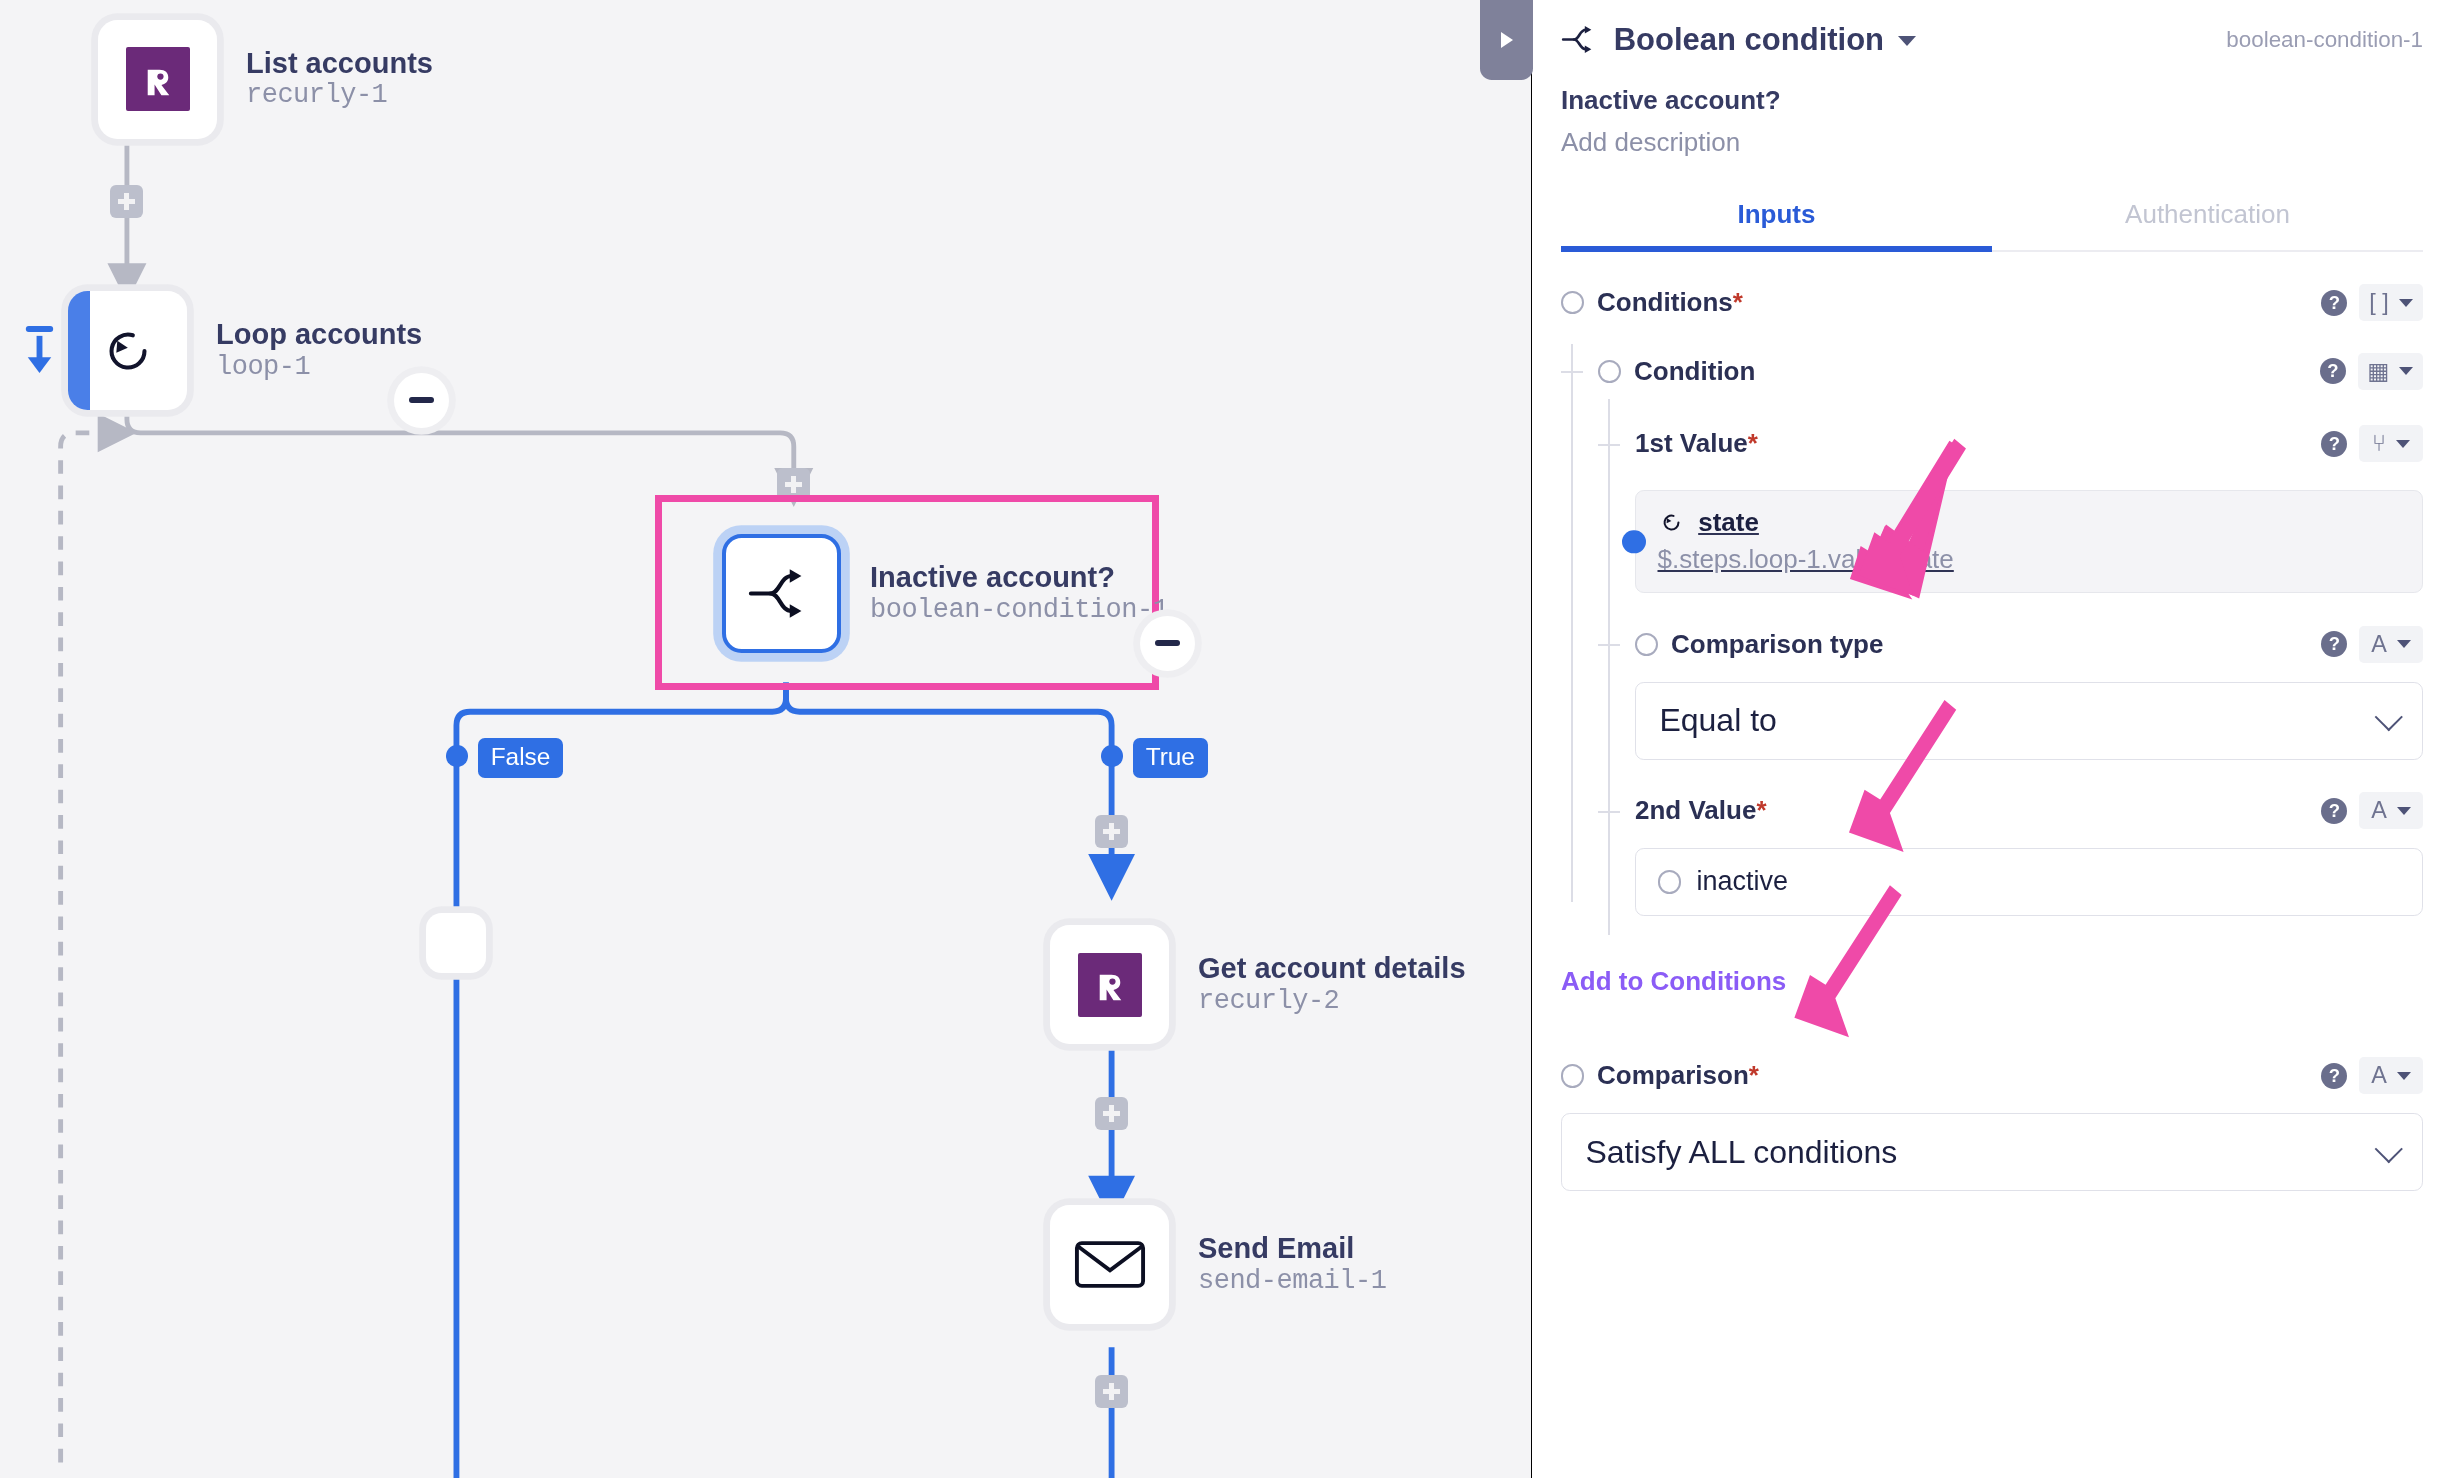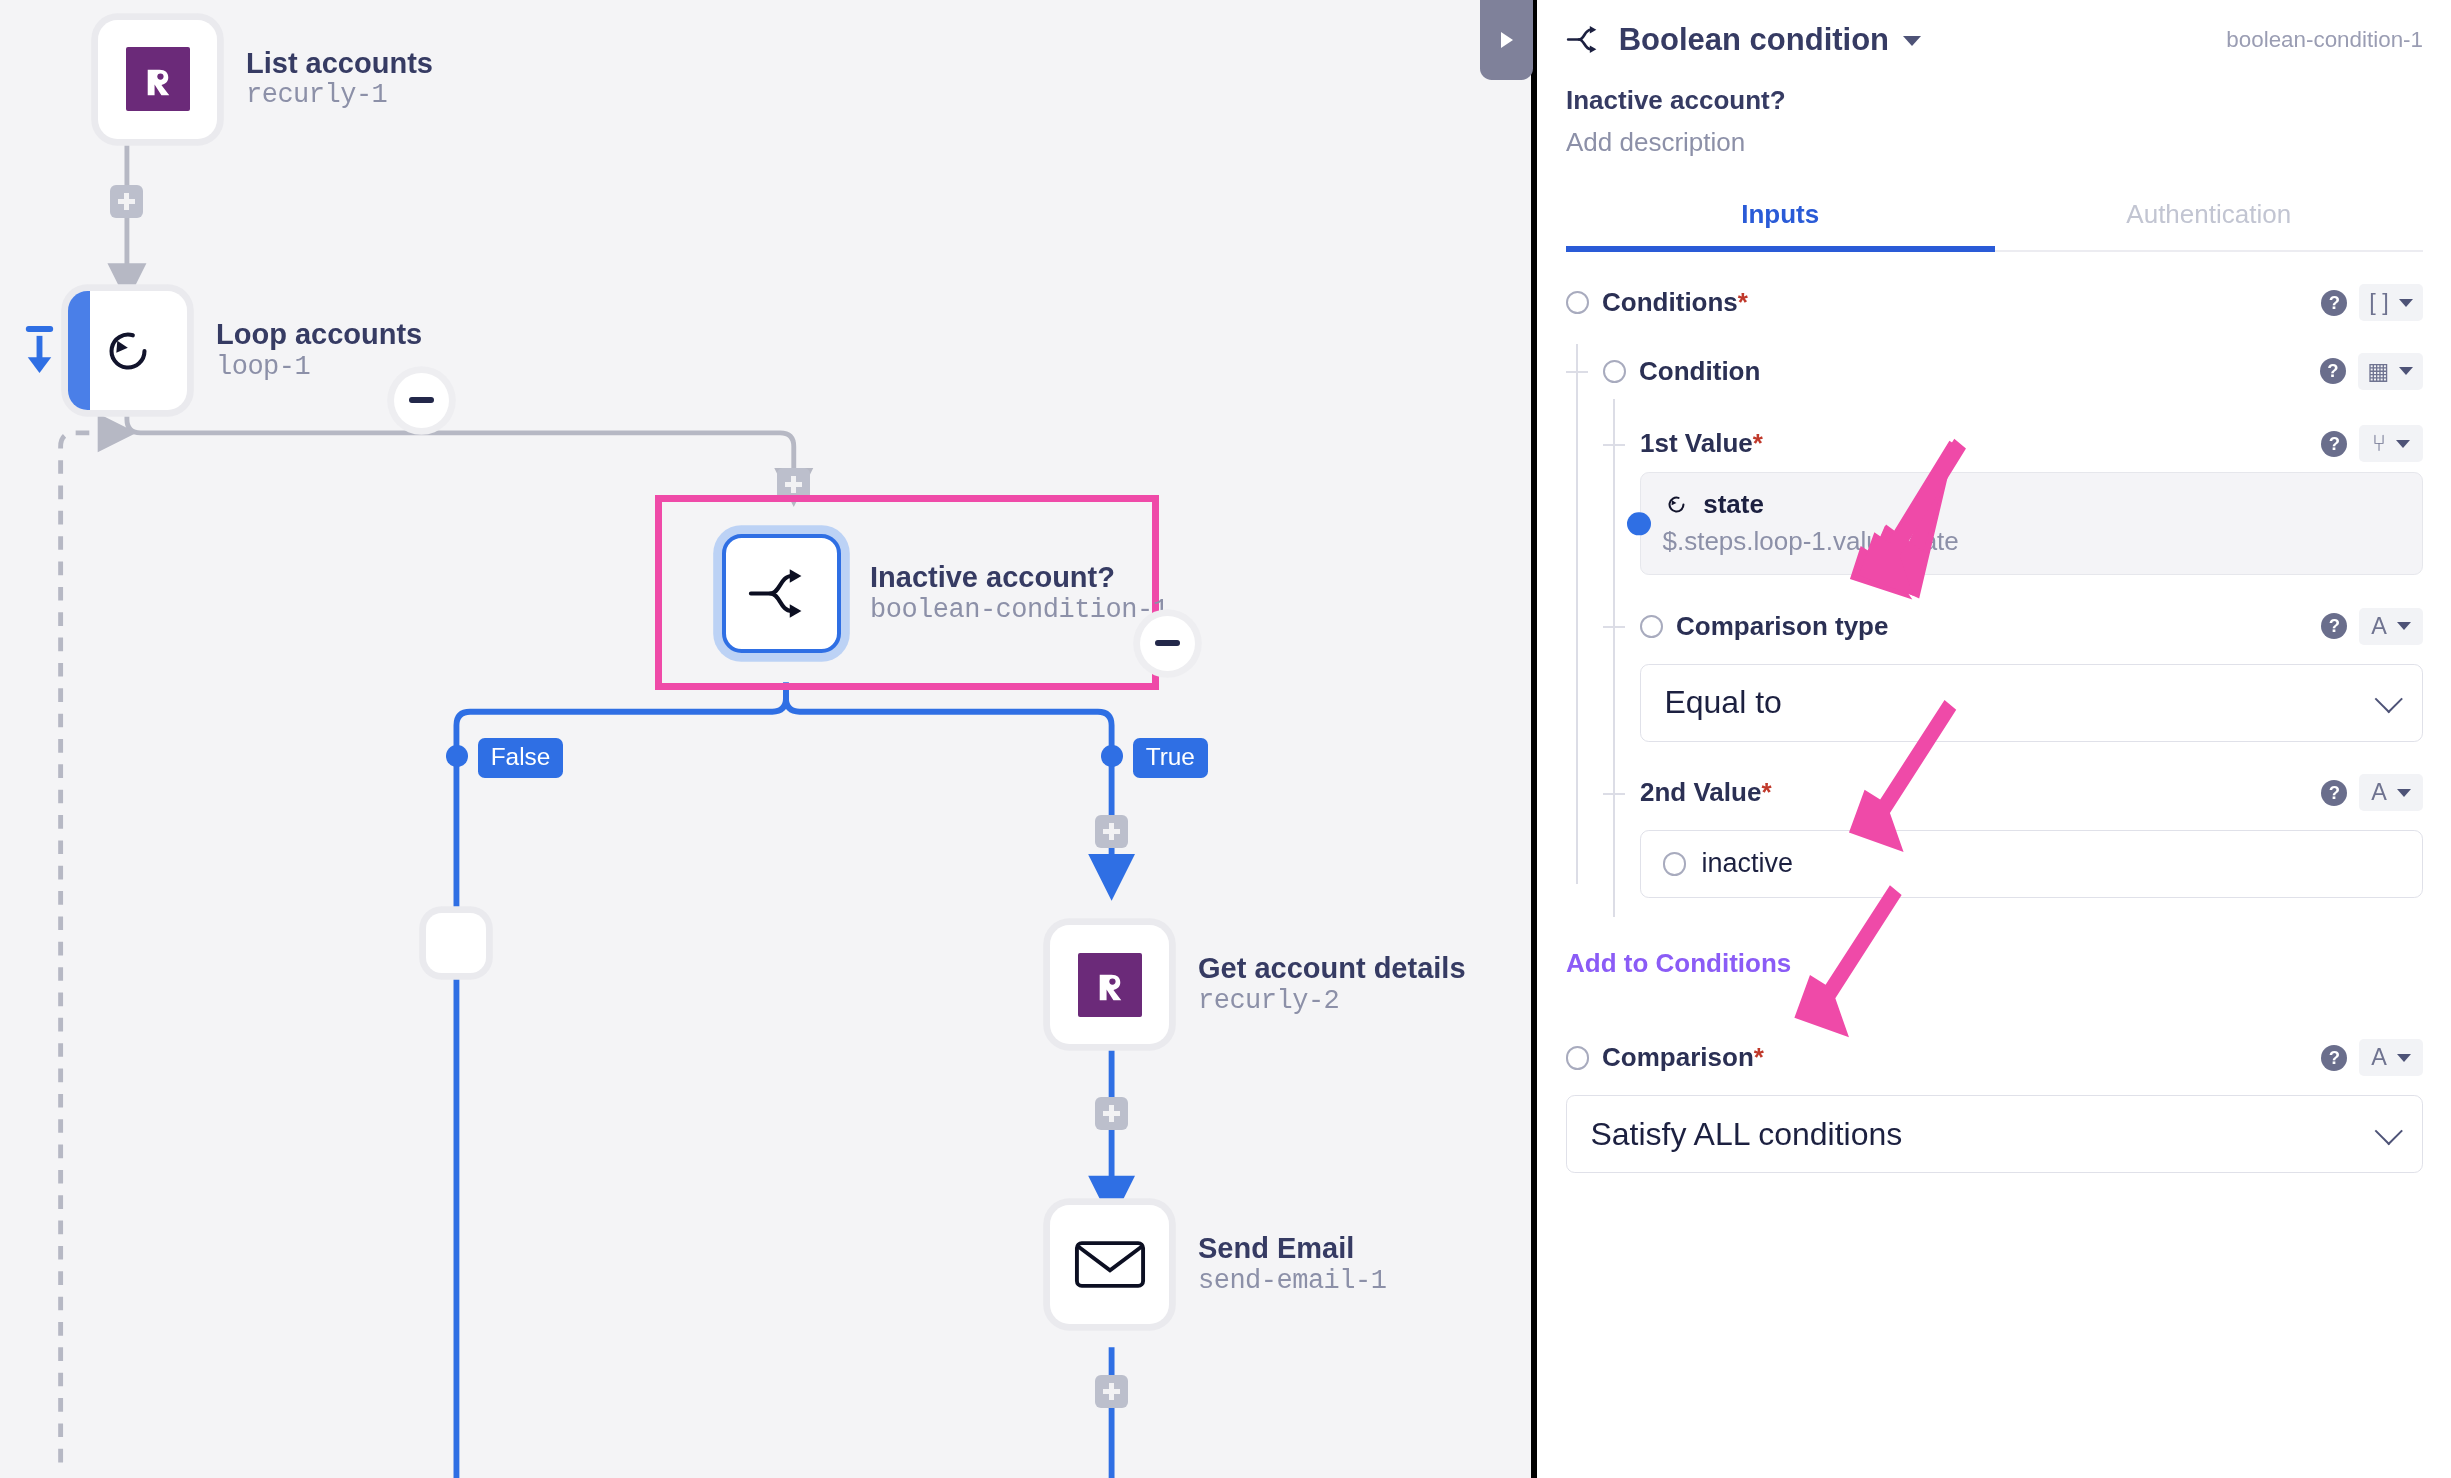--- a/index.html
+++ b/index.html
@@ -110,21 +110,21 @@
   .panel-toggle .tri {
     width:0;height:0;border-left:12.7px solid #fff;
     border-top:8.8px solid transparent;border-bottom:8.8px solid transparent;
   }
 
   
   .panel {
     position:absolute; left:1531px; top:0;
     width:921px; height:1478px;
     background:#ffffff;
-    border-left:6px solid #000000;
+    border-left:1px solid #000000;
     display:flex; flex-direction:column;
   }
   .panel-head { padding:21.5px 29px 0 29px; }
   .panel-title-row { display:flex; align-items:center; justify-content:space-between; }
   .panel-title-left { display:flex; align-items:center; gap:13.7px; }
   .panel-title {
     font-size:31px; font-weight:700; color:#363b63;
   }
   .caret-dn {
     width:0;height:0;border-top:10.7px solid #4e5377;
@@ -187,21 +187,22 @@
   .indent1 { margin-left:37px; position:relative; }
   .indent2 { margin-left:37px; position:relative; }
   .tick { position:absolute; left:-37px; top:27px; width:21.5px; height:2px; background:#dcdde6; }
 
   .value-box {
     position:relative;
     background:#f4f4f7;
     border:1px solid #e6e7ec;
     border-radius:8.8px;
     padding:15.6px 21.5px 17.6px;
-    margin-top:1px;
+    margin-top:19px;
+    text-decoration:underline;
   }
   .value-box .vtop { display:flex; align-items:center; gap:13.7px; }
   .value-name { font-size:26px; font-weight:700; color:#1c2040; }
   .value-path { font-size:26px; color:#8c90a8; margin-top:5.9px; }
   .value-dot {
     position:absolute; left:-13.7px; top:50%; transform:translateY(-50%);
     width:23.4px; height:23.4px; border-radius:50%; background:#2f6fe4;
   }
 
   .select-box {

